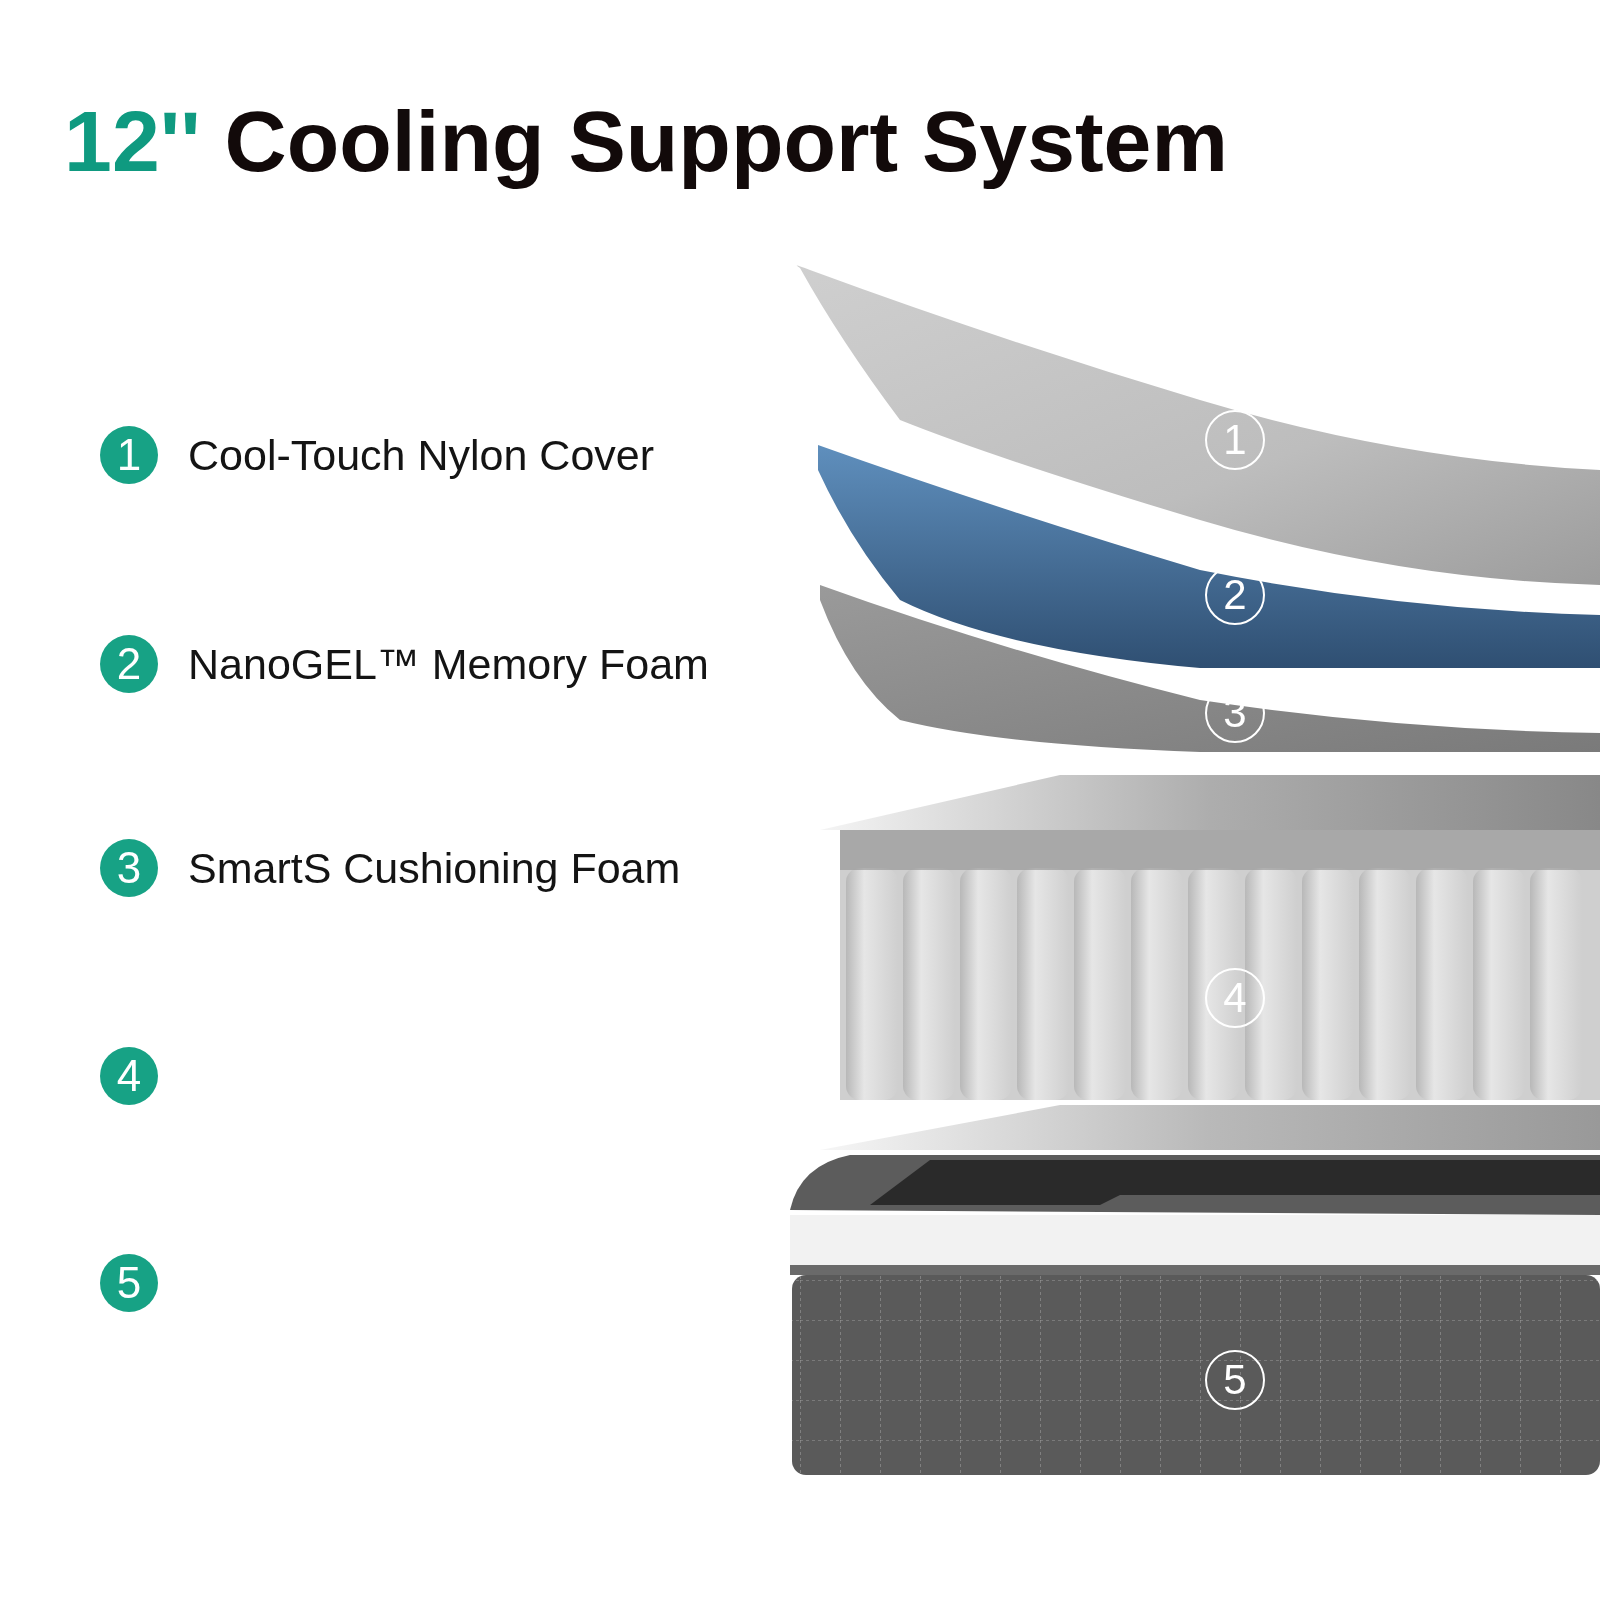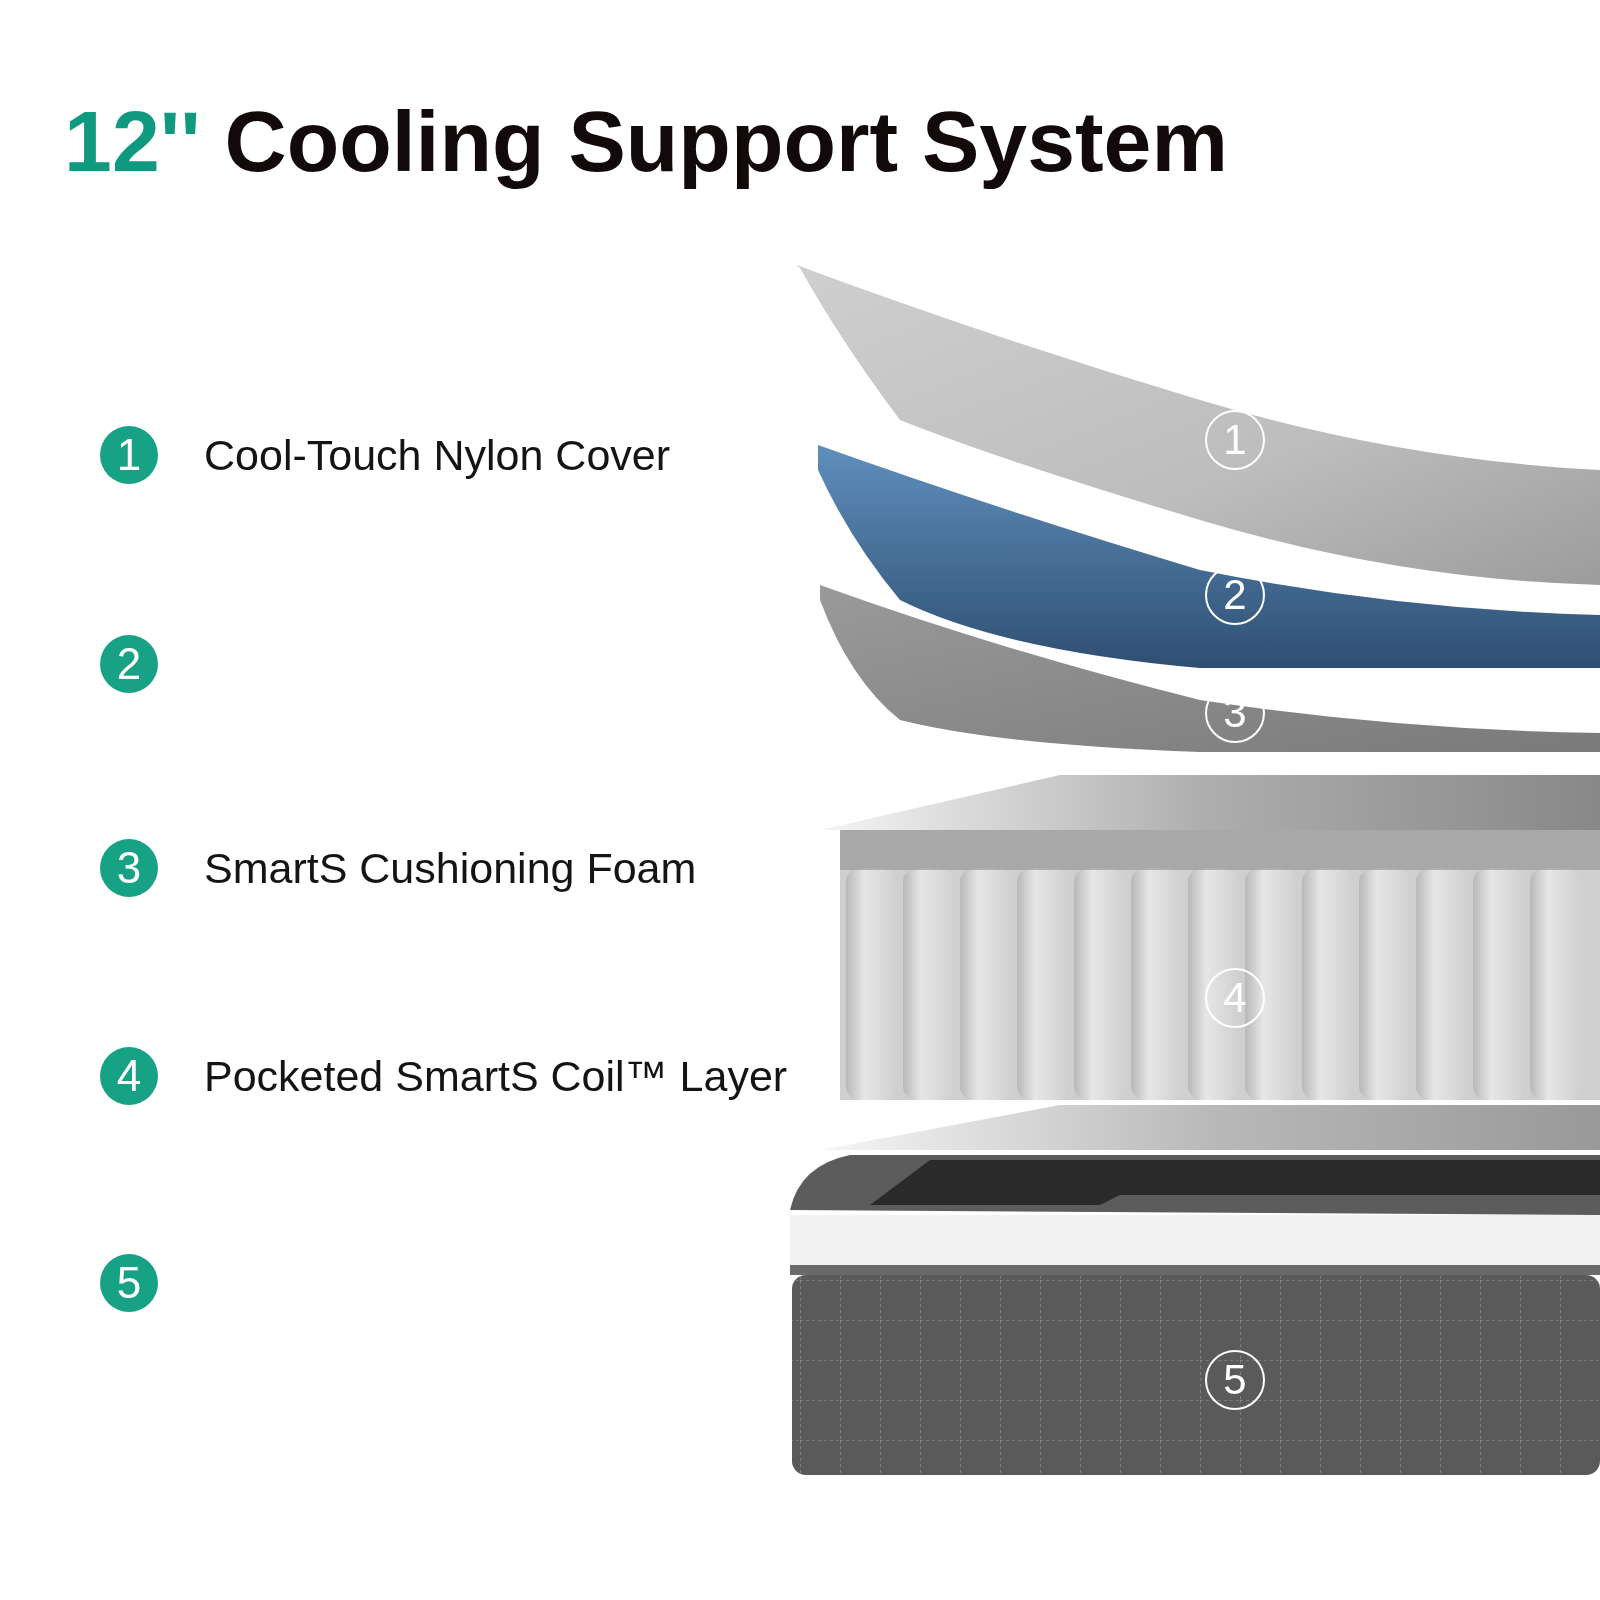--- a/index.html
+++ b/index.html
@@ -1,46 +1,46 @@
 <!DOCTYPE html>
 <html><head>
 <meta charset="utf-8">
 <style>
   html, body { margin:0; padding:0; background:#ffffff; }
   body { width:1600px; height:1600px; position:relative; overflow:hidden; font-family:"Liberation Sans", sans-serif; }
   .title { position:absolute; left:0; width:1292px; top:92px; text-align:center; font-weight:bold; font-size:86px; color:#120a0a; letter-spacing:0px; }
   .title .accent { color:#0f9a80; }
   .legend-item { position:absolute; left:100px; height:60px; display:flex; align-items:center; }
   .badge { width:58px; height:58px; border-radius:50%; background:#17a285; color:#fff; display:flex; align-items:center; justify-content:center; font-size:44px; }
-  .legend-label { margin-left:46px; font-size:43px; color:#141414; white-space:nowrap; }
+  .legend-label { margin-left:30px; font-size:43px; color:#141414; white-space:nowrap; }
   .visual { position:absolute; left:0; top:0; width:1600px; height:1600px; }
   .marker { position:absolute; width:60px; height:60px; border:2.5px solid #fff; border-radius:50%; color:#fff; font-size:42px; display:flex; align-items:center; justify-content:center; box-sizing:border-box; }
 </style>
 </head>
 <body>
 
 <div class="title">
   <span class="accent">12''</span>
   <span>Cooling Support System</span>
 </div>
 
 <div class="legend-item" style="top:425px;">
   <div class="badge">1</div>
   <div class="legend-label">Cool-Touch Nylon Cover</div>
 </div>
 <div class="legend-item" style="top:634px;">
   <div class="badge">2</div>
+  <div class="legend-label">NanoGEL™ Memory Foam</div>
 </div>
 <div class="legend-item" style="top:838px;">
   <div class="badge">3</div>
   <div class="legend-label">SmartS Cushioning Foam</div>
 </div>
 <div class="legend-item" style="top:1046px;">
   <div class="badge">4</div>
-  <div class="legend-label">Pocketed SmartS Coil™ Layer</div>
 </div>
 <div class="legend-item" style="top:1253px;">
   <div class="badge">5</div>
 </div>
 
 <svg class="visual" viewBox="0 0 1600 1600">
   <defs>
     <linearGradient id="g1" x1="0" y1="0" x2="1" y2="1">
       <stop offset="0" stop-color="#cfcfcf"></stop>
         <stop offset="0.6" stop-color="#bdbdbd"></stop>

